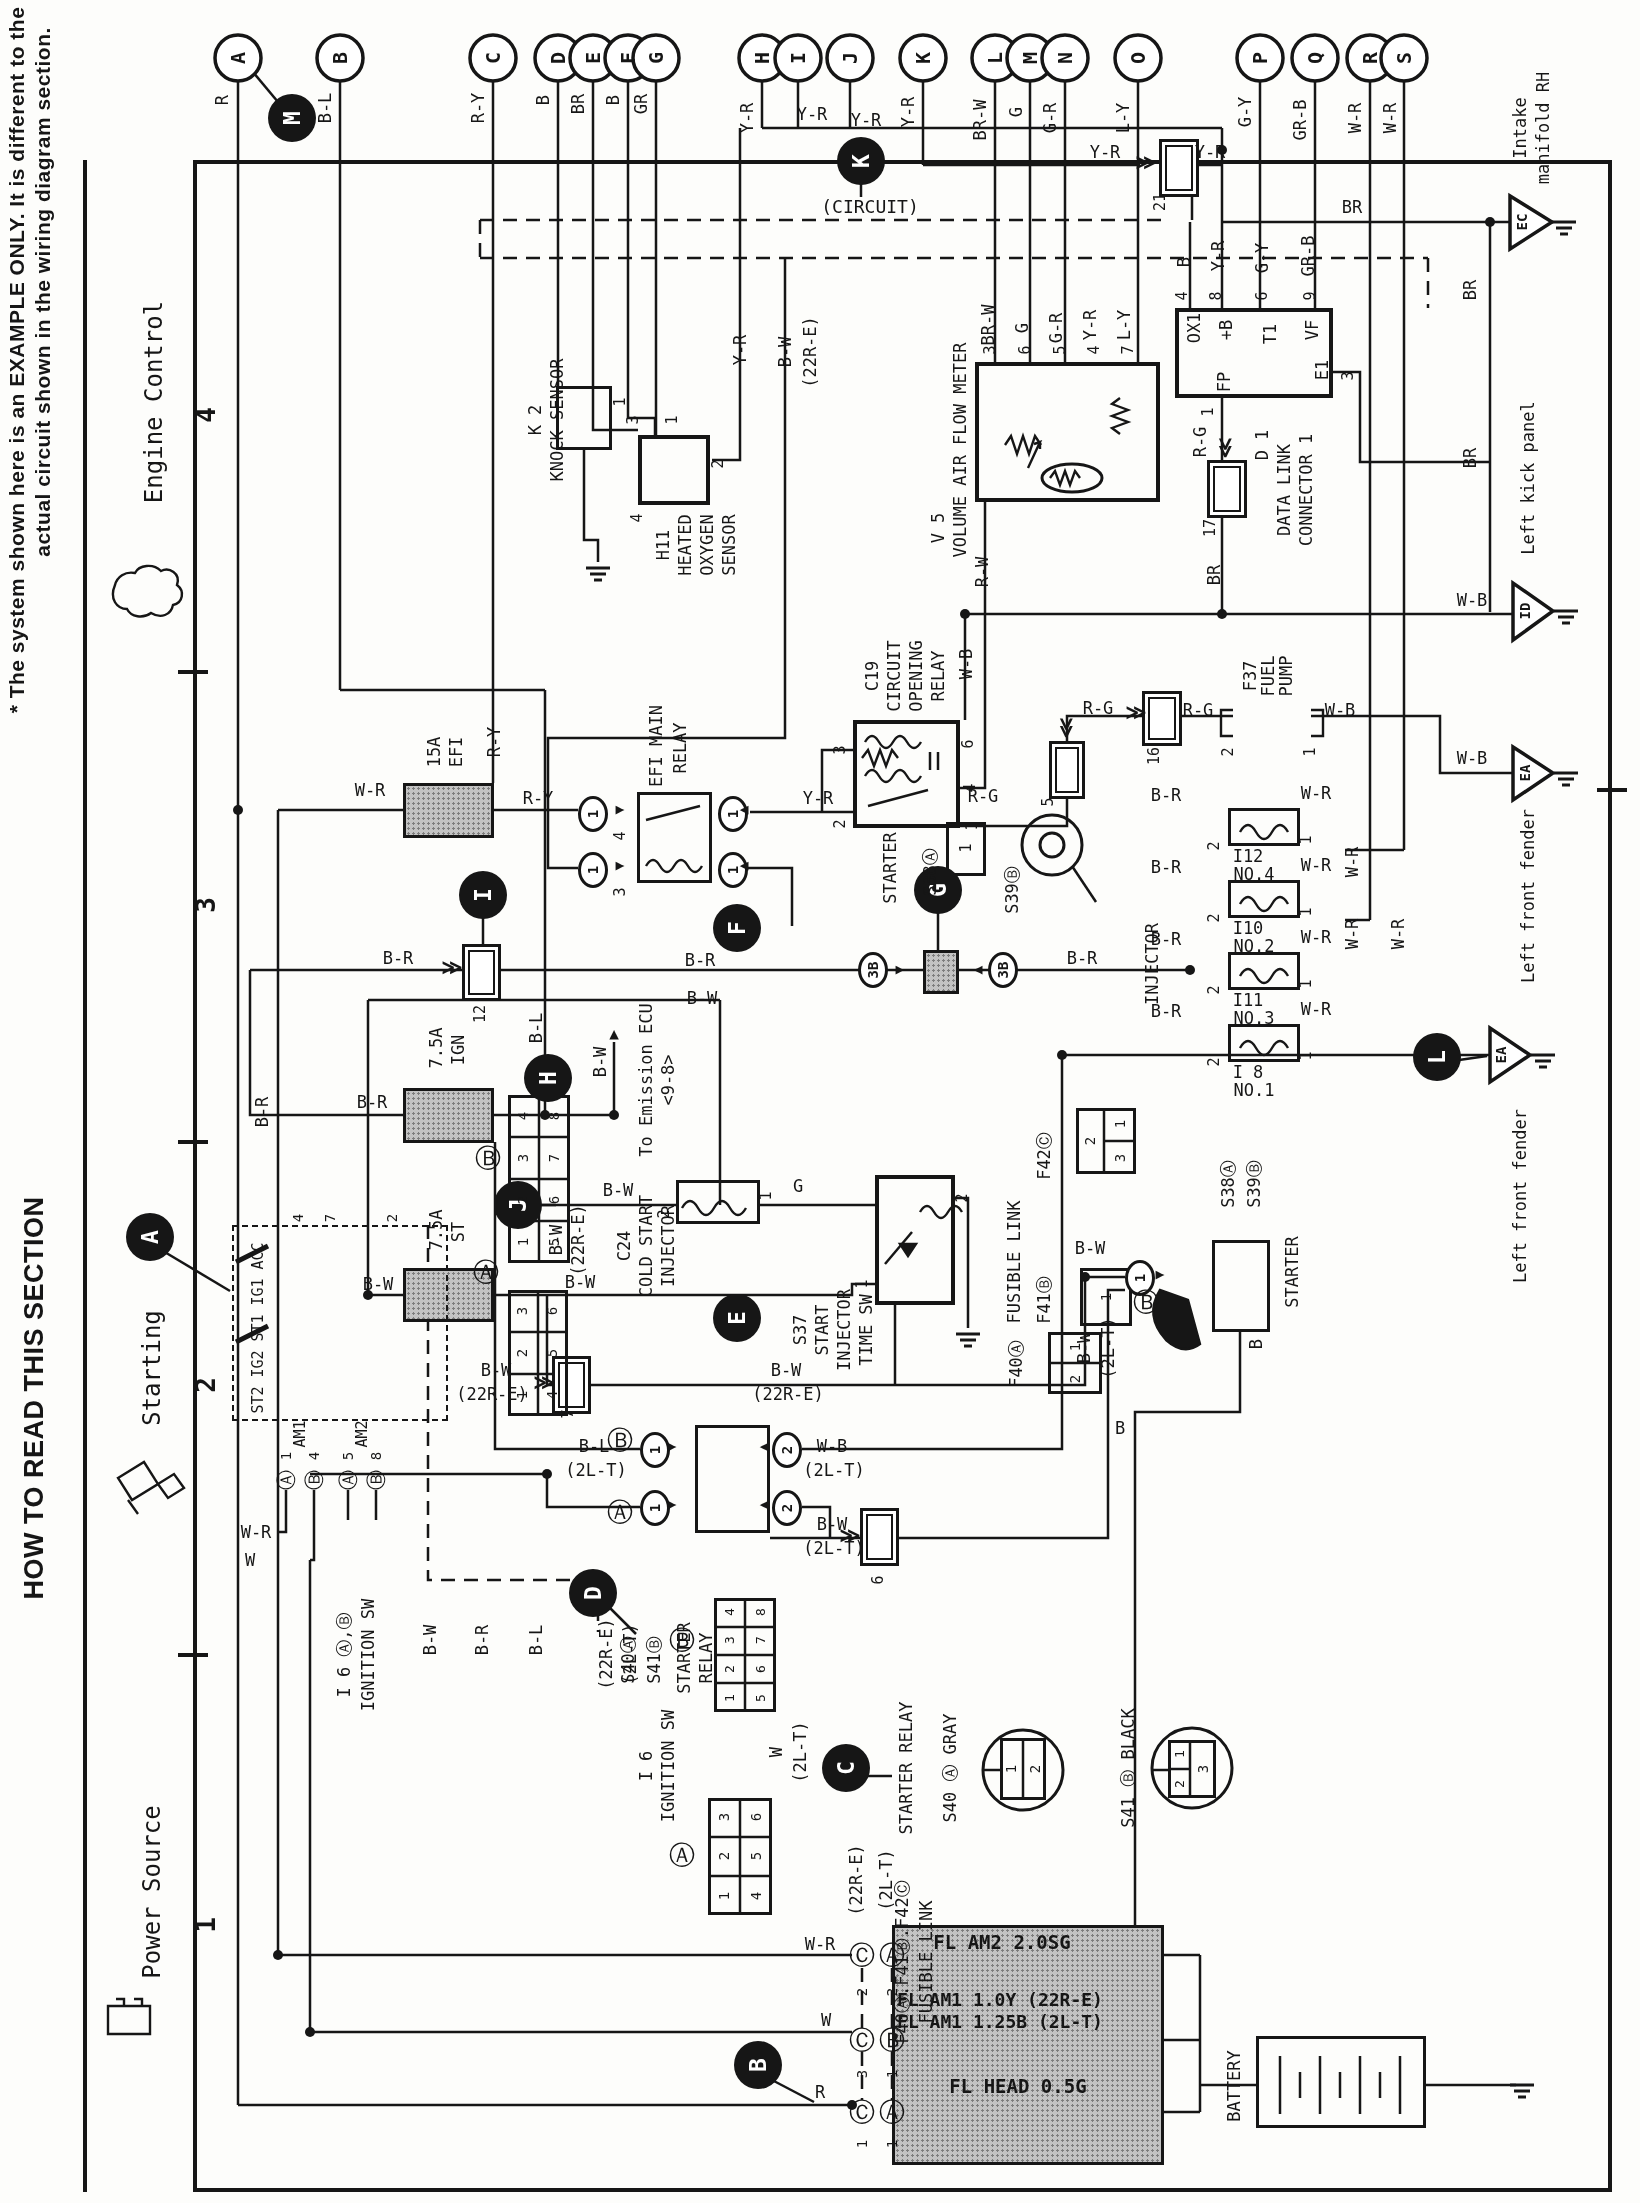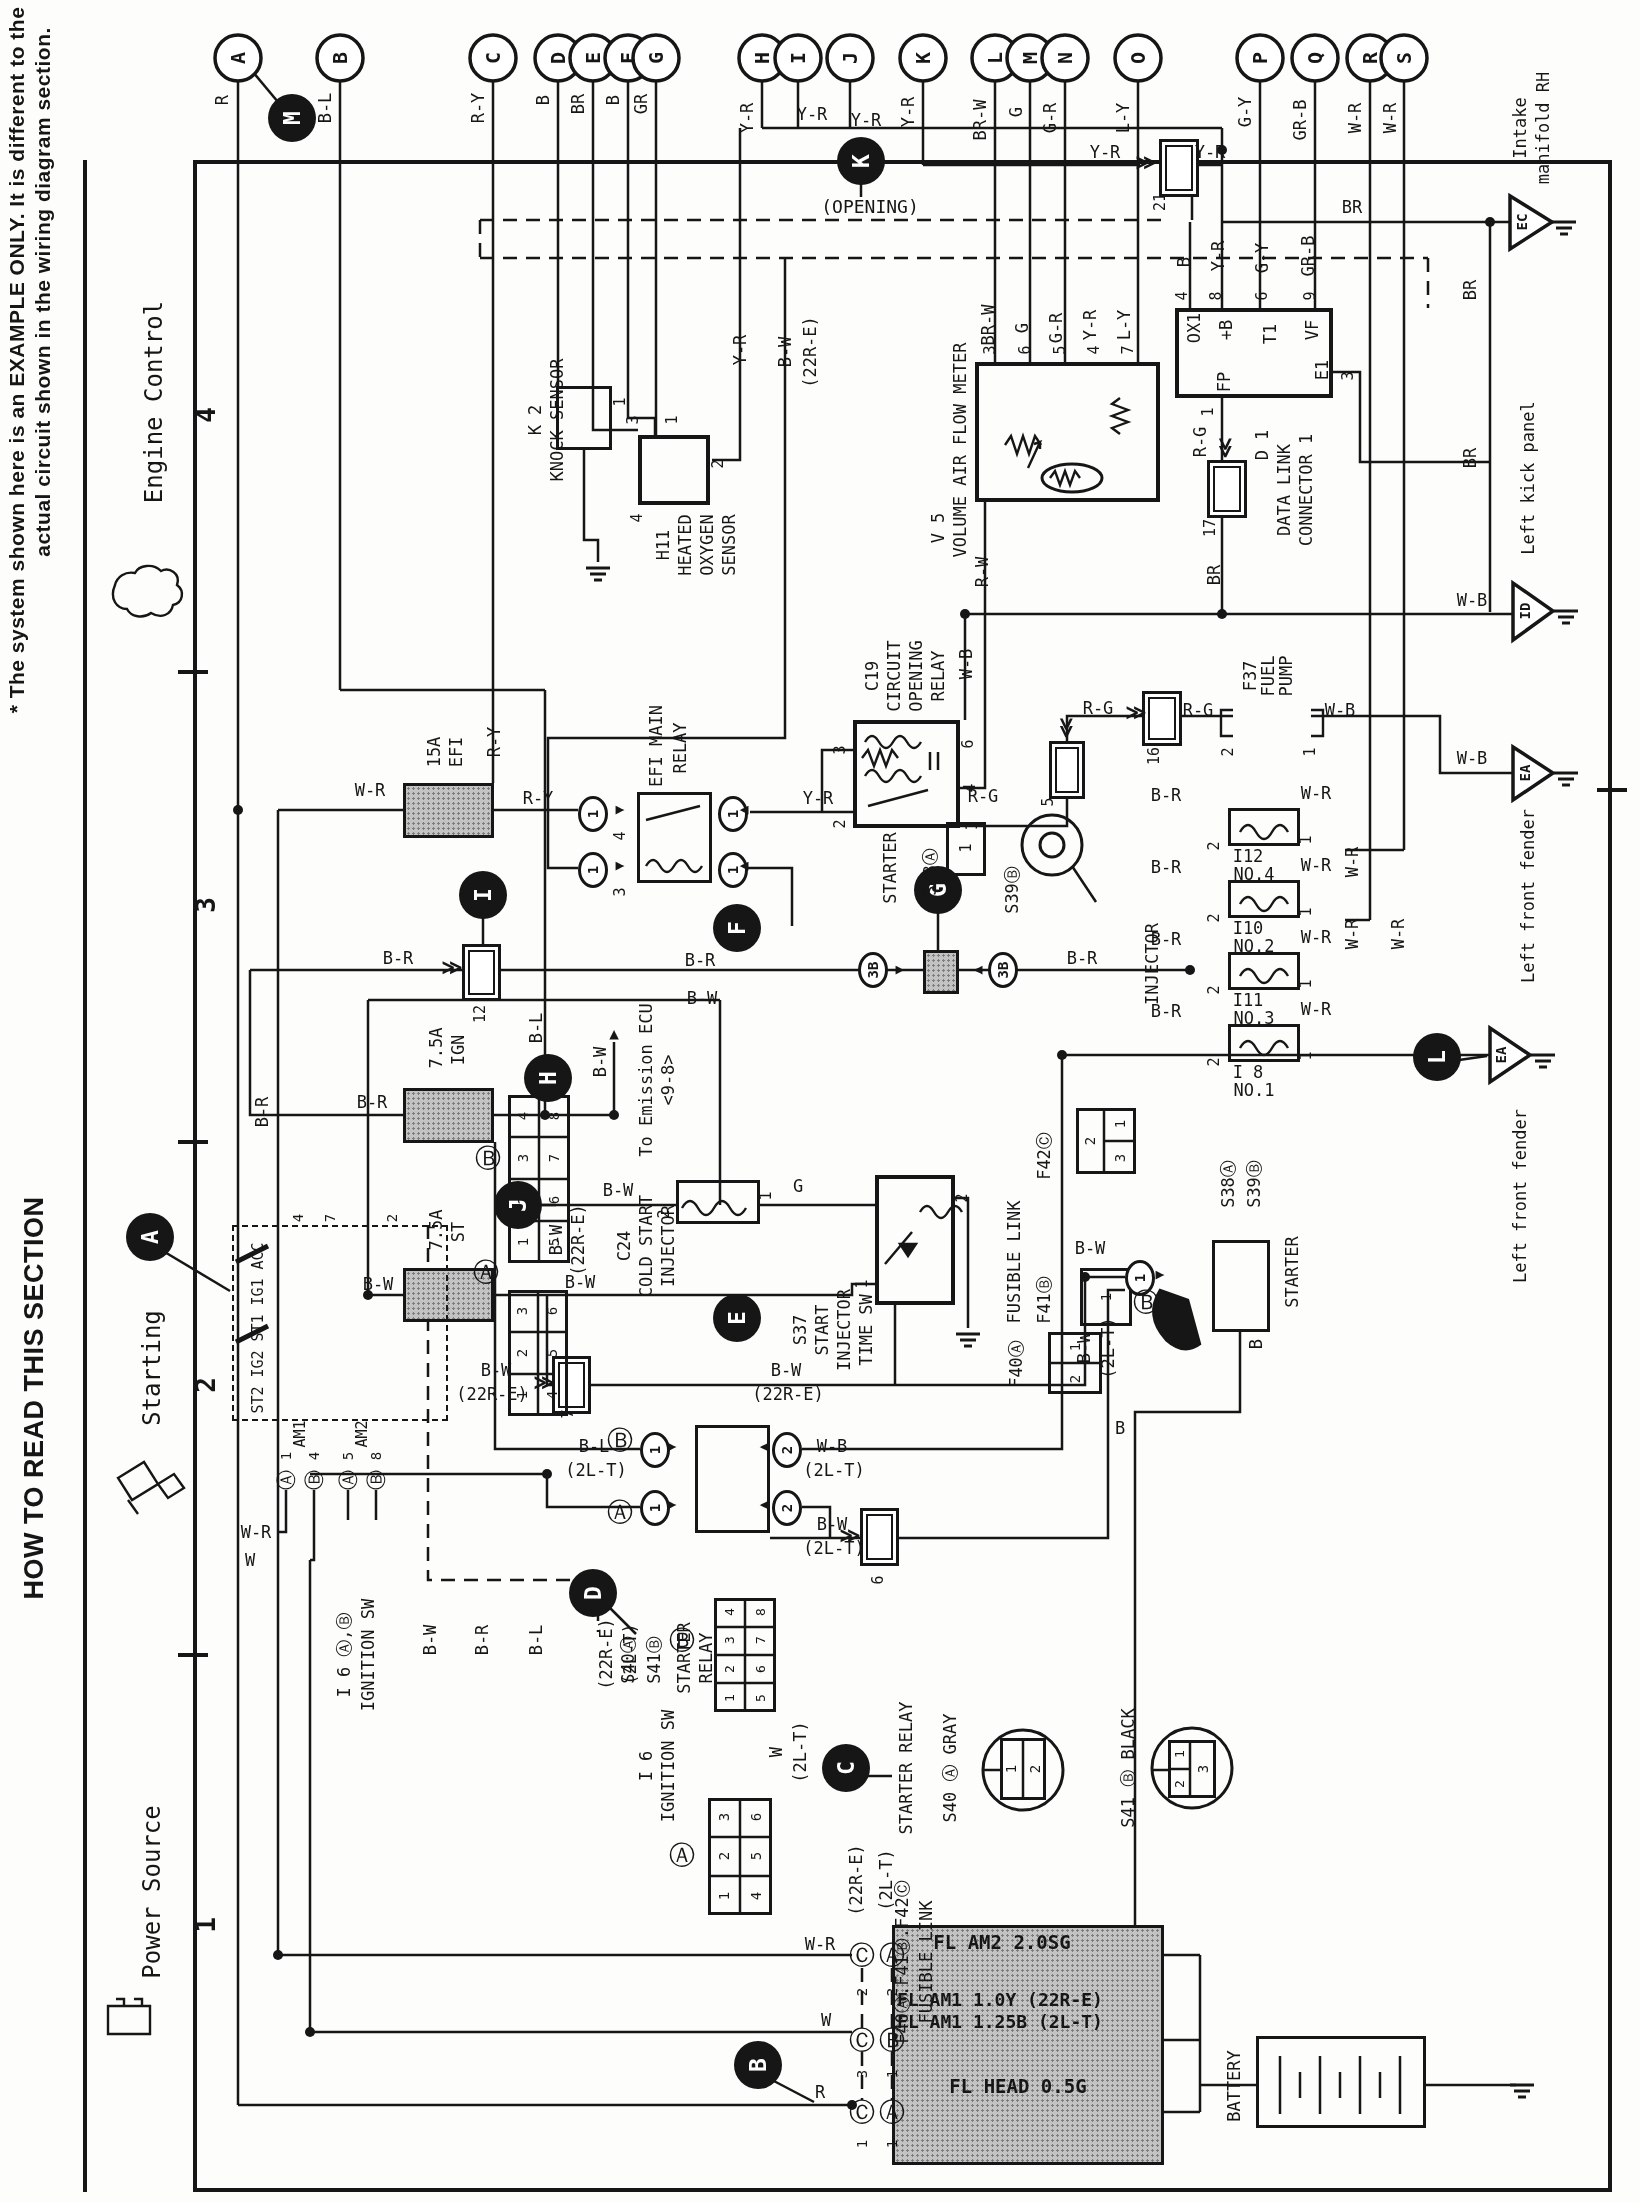--- a/index.html
+++ b/index.html
@@ -414,21 +414,21 @@
     <div class="lbl r0" style="left: 866px; top: 120px; font-size: 17px;">Y-R</div>
     <div class="lbl r1" style="left: 908px; top: 112px; font-size: 17px;">Y-R</div>
     <div class="lbl r1" style="left: 980px; top: 120px; font-size: 17px;">BR-W</div>
     <div class="lbl r1" style="left: 1016px; top: 112px; font-size: 17px;">G</div>
     <div class="lbl r1" style="left: 1050px; top: 118px; font-size: 17px;">G-R</div>
     <div class="lbl r1" style="left: 1123px; top: 118px; font-size: 17px;">L-Y</div>
     <div class="lbl r1" style="left: 1245px; top: 112px; font-size: 17px;">G-Y</div>
     <div class="lbl r1" style="left: 1300px; top: 120px; font-size: 17px;">GR-B</div>
     <div class="lbl r1" style="left: 1355px; top: 118px; font-size: 17px;">W-R</div>
     <div class="lbl r1" style="left: 1390px; top: 118px; font-size: 17px;">W-R</div>
-    <div class="lbl r0" style="left: 870px; top: 207px; font-size: 18px;">(OPENING)</div>
+    <div class="lbl r0" style="left: 870px; top: 207px; font-size: 18px;">(CIRCUIT)</div>
     <div class="lbl r0" style="left: 1105px; top: 152px; font-size: 17px;">Y-R</div>
     <div class="lbl r0" style="left: 1210px; top: 152px; font-size: 17px;">Y-R</div>
     <div class="lbl r1" style="left: 1160px; top: 202px; font-size: 15px;">21</div>
     <div class="lbl r0" style="left: 1352px; top: 207px; font-size: 17px;">BR</div>
     <div class="lbl r1" style="left: 988px; top: 325px; font-size: 17px;">BR-W</div>
     <div class="lbl r1" style="left: 1022px; top: 328px; font-size: 17px;">G</div>
     <div class="lbl r1" style="left: 1056px; top: 328px; font-size: 17px;">G-R</div>
     <div class="lbl r1" style="left: 1090px; top: 325px; font-size: 17px;">Y-R</div>
     <div class="lbl r1" style="left: 1124px; top: 325px; font-size: 17px;">L-Y</div>
     <div class="lbl r1" style="left: 990px; top: 350px; font-size: 15px;">3</div>

